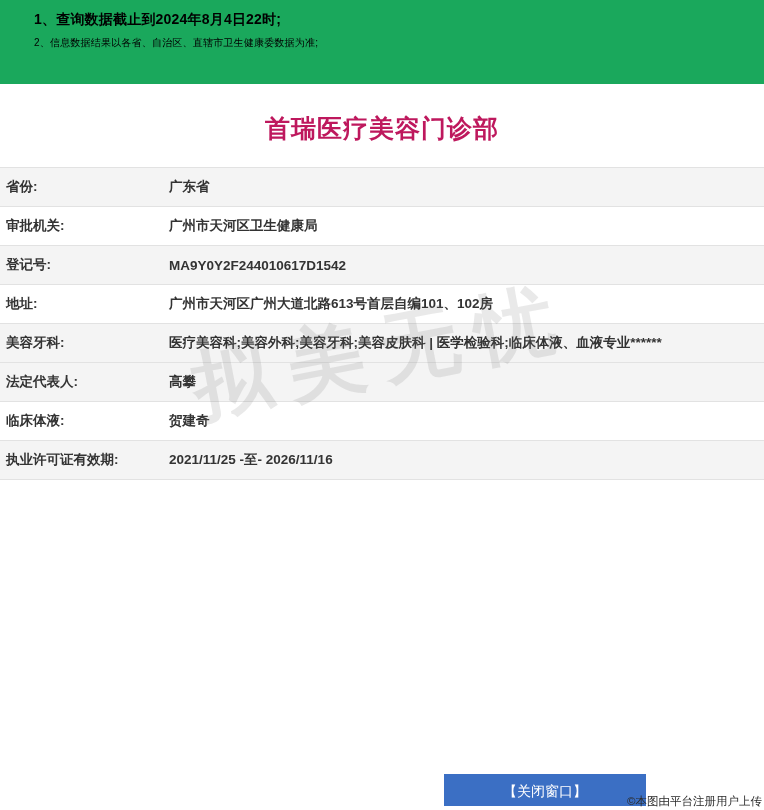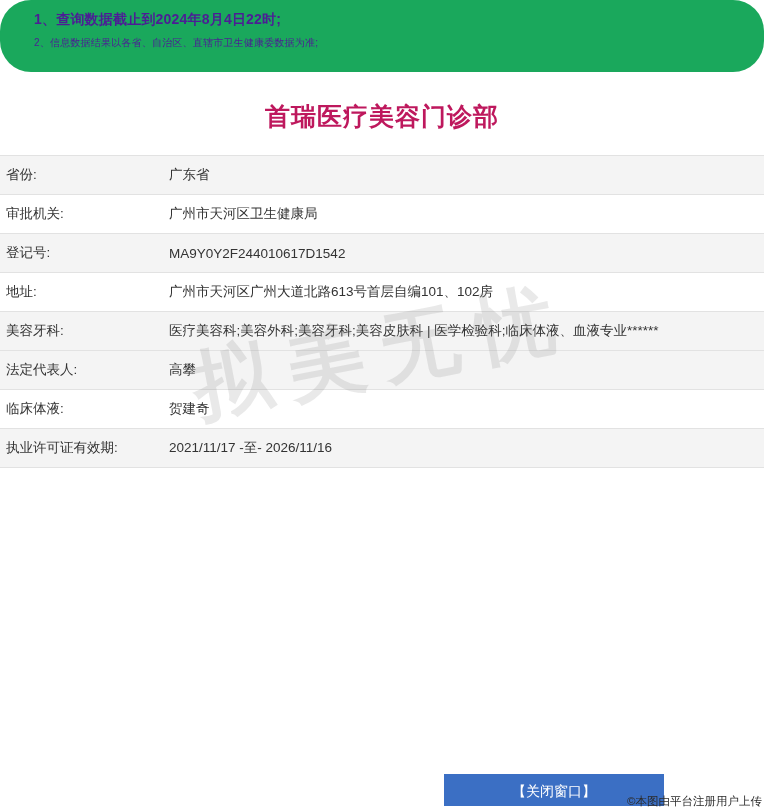--- a/index.html
+++ b/index.html
@@ -18,25 +18,24 @@
   }
   .page {
     position: relative;
     width: 764px;
     height: 810px;
   }
 
   
   .notice {
     background: #1aa85c;
-    color: #4c1d95;
+    color: #000000;
     padding: 8px 0 10px 0;
-    height: 72px;
+    height: 84px;
     box-sizing: border-box;
-    border-radius: 31px;
   }
   .notice-line {
     display: block;
     padding: 2px 0 2px 34px;
     font-size: 10px;
     line-height: 19px;
     letter-spacing: 0.2px;
   }
   .notice-line.bold {
     font-weight: bold;
@@ -53,20 +52,21 @@
     font-weight: bold;
     color: #be185d;
     letter-spacing: 1px;
   }
 
   
   .info-table {
     width: 764px;
     border-collapse: collapse;
     table-layout: fixed;
+    font-weight: bold;
   }
   .info-table tr {
     height: 39px;
   }
   .info-table td {
     border-top: 1px solid #e2e2e2;
     border-bottom: 1px solid #e2e2e2;
     font-size: 13.5px;
     color: #333333;
     vertical-align: middle;
@@ -107,21 +107,21 @@
     position: absolute;
     left: 0;
     bottom: 0;
     width: 764px;
     height: 36px;
   }
   .close-btn {
     position: absolute;
     left: 444px;
     top: 0;
-    width: 220px;
+    width: 202px;
     height: 32px;
     line-height: 32px;
     text-align: center;
     background: #3b6fc4;
     color: #ffffff;
     font-size: 14px;
     border: none;
     cursor: pointer;
     font-family: "Liberation Sans", sans-serif;
   }
@@ -177,21 +177,21 @@
       <tr class="alt">
         <td class="cell-label">法定代表人:</td>
         <td class="cell-value">高攀</td>
       </tr>
       <tr>
         <td class="cell-label">临床体液:</td>
         <td class="cell-value">贺建奇</td>
       </tr>
       <tr class="alt">
         <td class="cell-label">执业许可证有效期:</td>
-        <td class="cell-value">2021/11/17 -至- 2026/11/16</td>
+        <td class="cell-value">2021/11/25 -至- 2026/11/16</td>
       </tr>
     </tbody>
   </table>
 
   <div class="watermark">拟美无忧</div>
 
   <div class="footer">
     <button class="close-btn">【关闭窗口】</button>
     <div class="upload-note">
       <span class="cmark">©</span><span>本图由平台注册用户上传</span>

